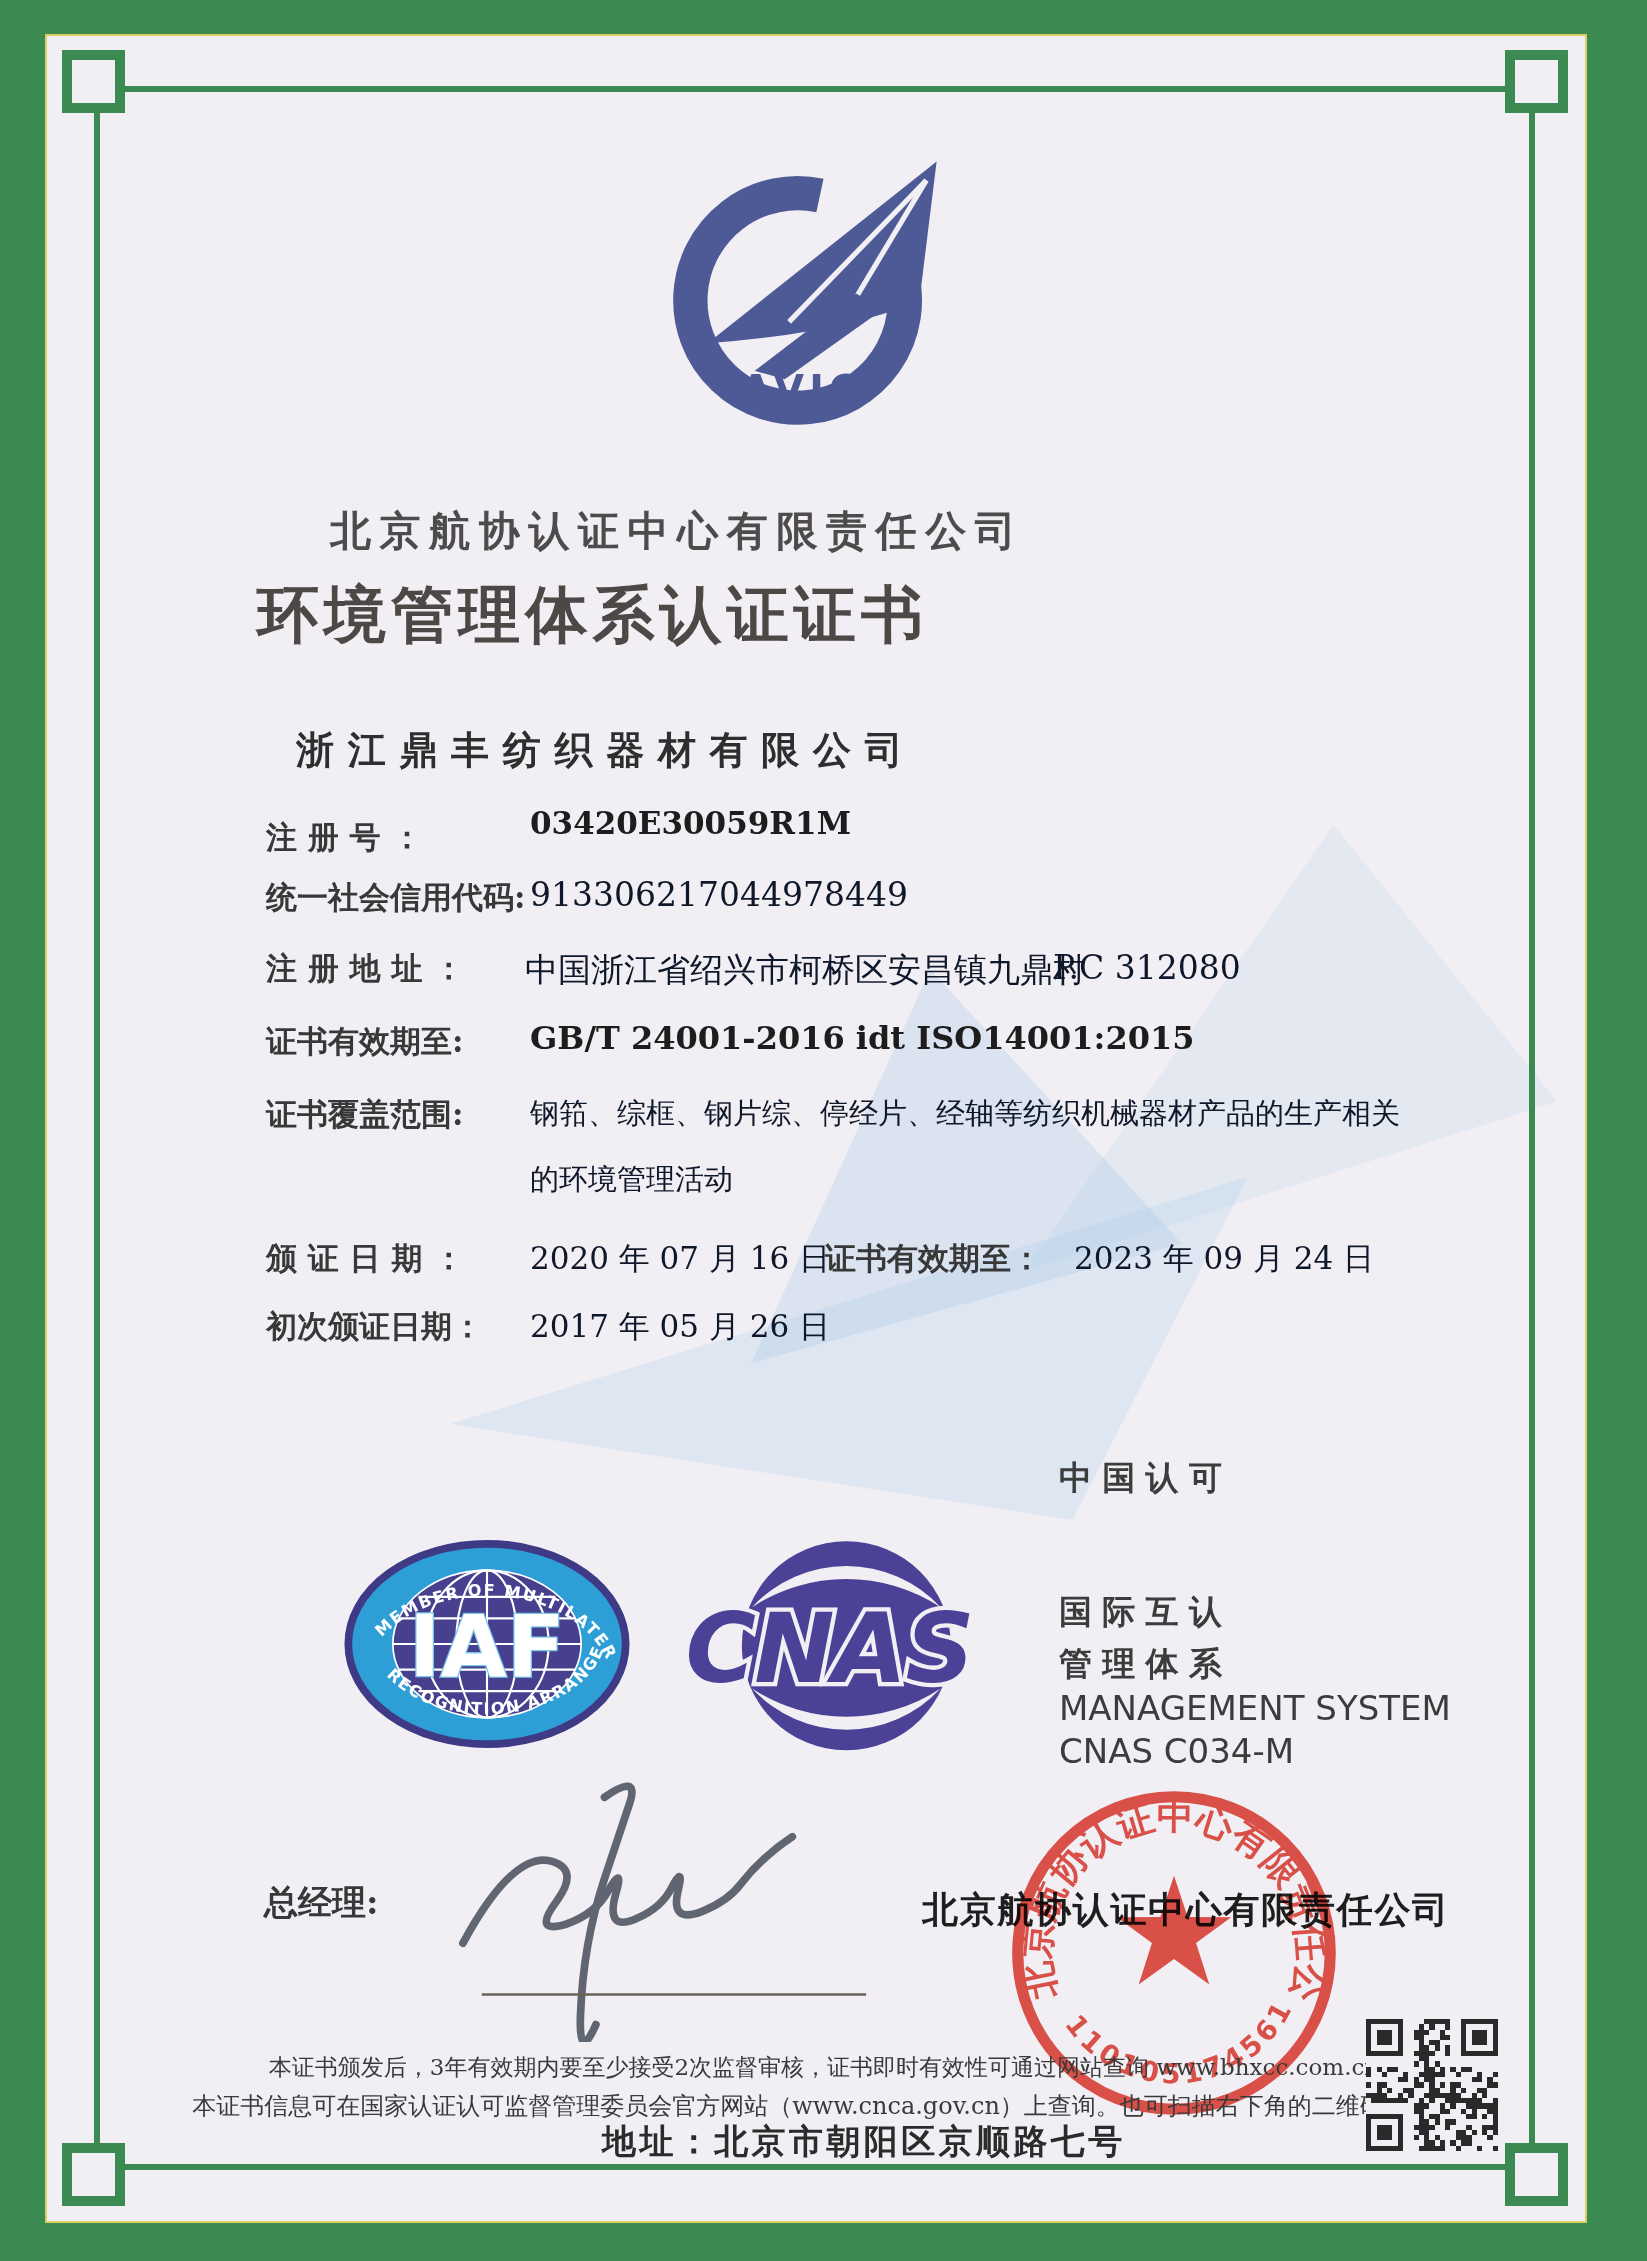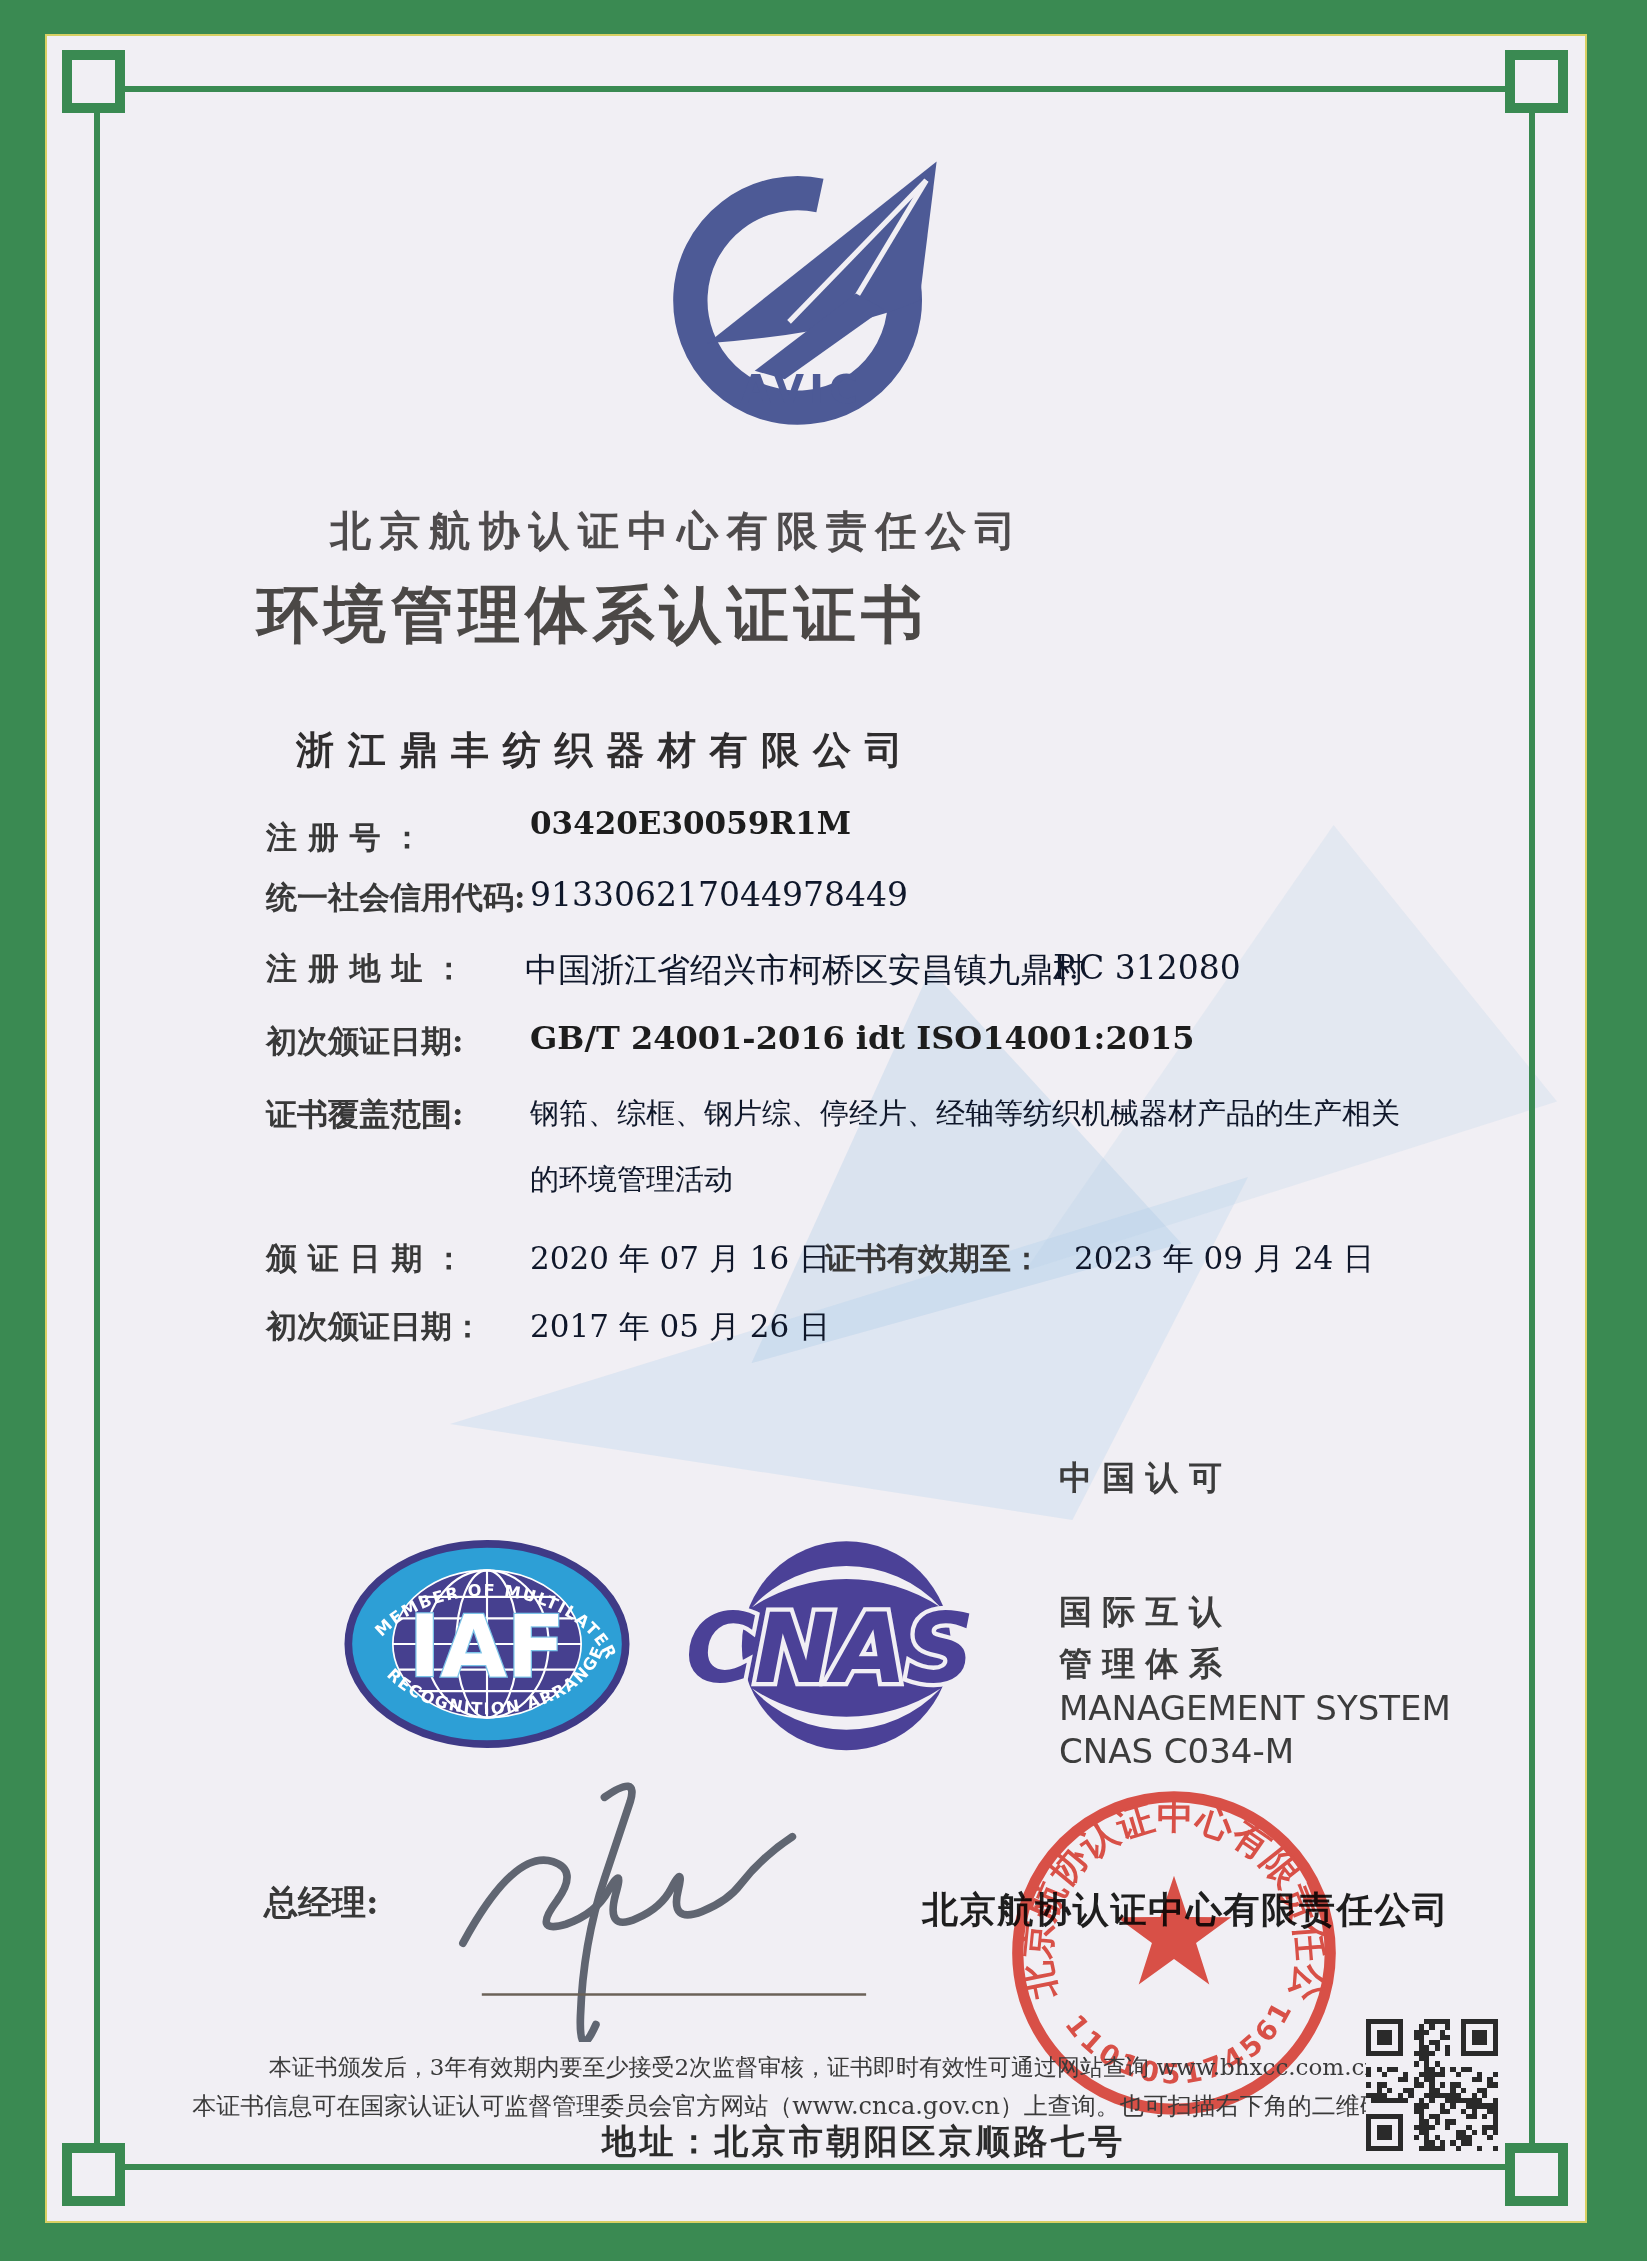--- a/index.html
+++ b/index.html
@@ -61,21 +61,21 @@
   <div class="abs lbl" style="left:266px;top:805px;margin-top:12px;">注 册 号 ：</div>
   <div class="abs valb" style="left:530px;top:805px;">03420E30059R1M</div>
 
   <div class="abs lbl" style="left:266px;top:877px;">统一社会信用代码:</div>
   <div class="abs val" style="left:530px;top:875px;font-size:33px;">913306217044978449</div>
 
   <div class="abs lbl" style="left:266px;top:948px;">注 册 地 址 ：</div>
   <div class="abs val" style="left:525px;top:948px;font-size:33px;">中国浙江省绍兴市柯桥区安昌镇九鼎村</div>
   <div class="abs val" style="left:1053px;top:948px;font-size:33px;">P.C 312080</div>
 
-  <div class="abs lbl" style="left:266px;top:1021px;">初次颁证日期:</div>
+  <div class="abs lbl" style="left:266px;top:1021px;">证书有效期至:</div>
   <div class="abs valb" style="left:530px;top:1019px;font-size:32px;">GB/T 24001-2016 idt ISO14001:2015</div>
 
   <div class="abs lbl" style="left:266px;top:1094px;">证书覆盖范围:</div>
   <div class="abs val" style="left:530px;top:1094px;font-size:29px;">钢筘、综框、钢片综、停经片、经轴等纺织机械器材产品的生产相关</div>
   <div class="abs val" style="left:530px;top:1160px;font-size:29px;">的环境管理活动</div>
 
   <div class="abs lbl" style="left:266px;top:1238px;">颁 证 日 期 ：</div>
   <div class="abs val" style="left:530px;top:1238px;">2020 年 07 月 16 日</div>
   <div class="abs lbl" style="left:825px;top:1238px;">证书有效期至：</div>
   <div class="abs val" style="left:1074px;top:1238px;">2023 年 09 月 24 日</div>

